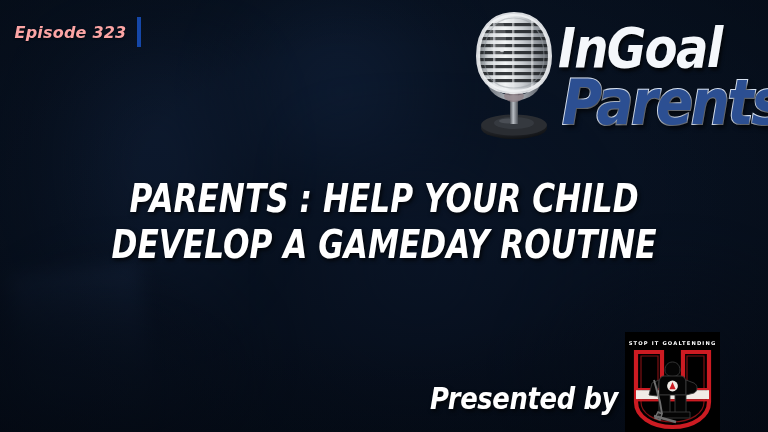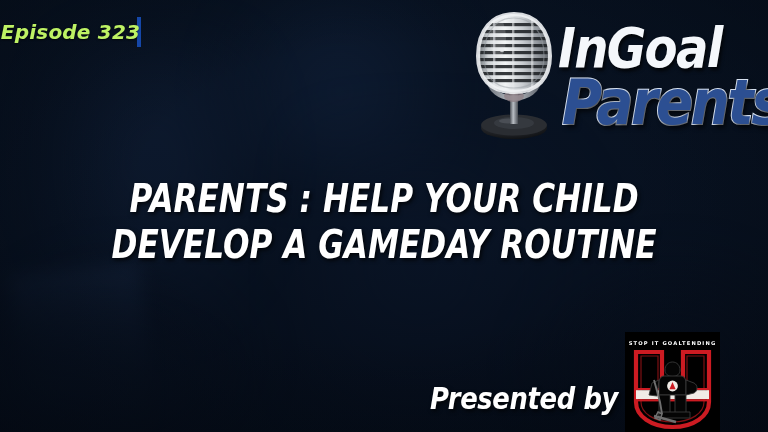--- a/index.html
+++ b/index.html
@@ -89,23 +89,23 @@
     align-items: center;
     justify-content: center;
   }
   .episode-badge .edge {
     position: absolute;
     right: 0; top: 0; bottom: 0;
     width: 4px;
     background: #1547a8;
   }
   .episode-badge .label {
-    color: #bef264;
-    font-family: "DejaVu Sans", sans-serif;
-    font-size: 20px;
+    color: #fca5a5;
+    font-family: "DejaVu Sans", sans-serif;
+    font-size: 16px;
     font-weight: 700;
     font-style: italic;
     letter-spacing: .2px;
     text-shadow: 0 1px 2px rgba(0,0,0,.6);
     position: relative;
     z-index: 2;
   }
 
   
   .brand {

